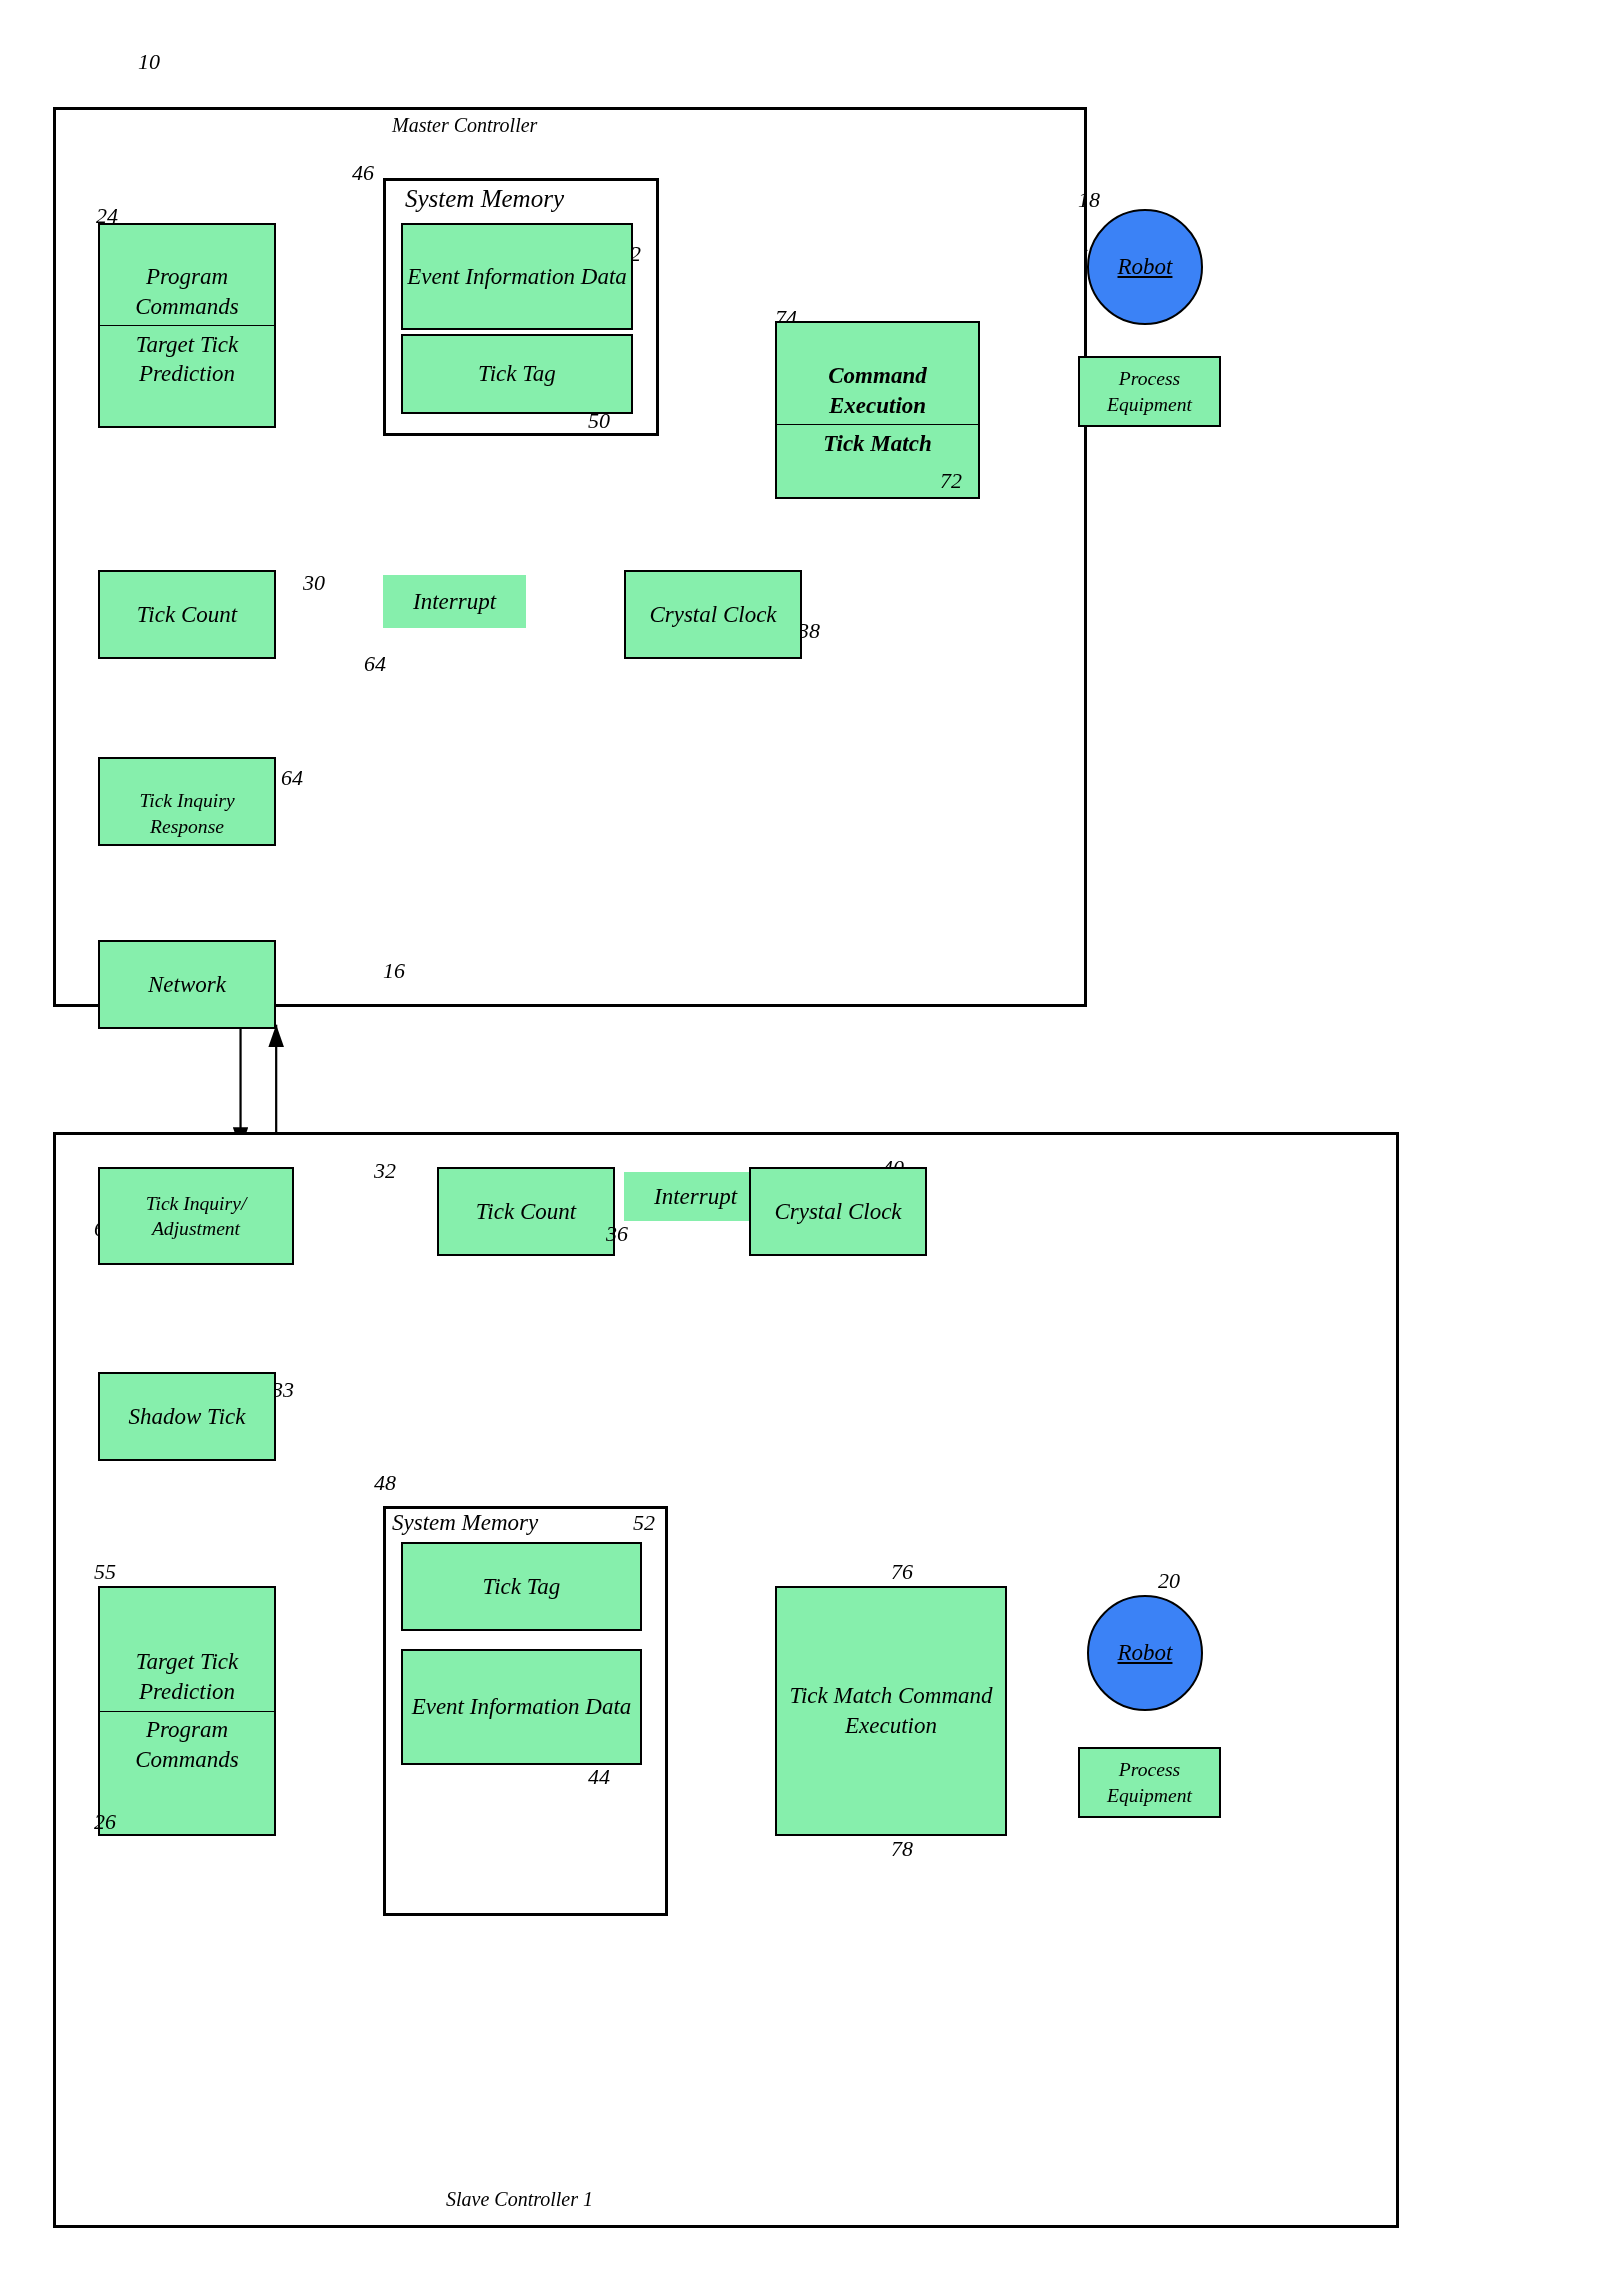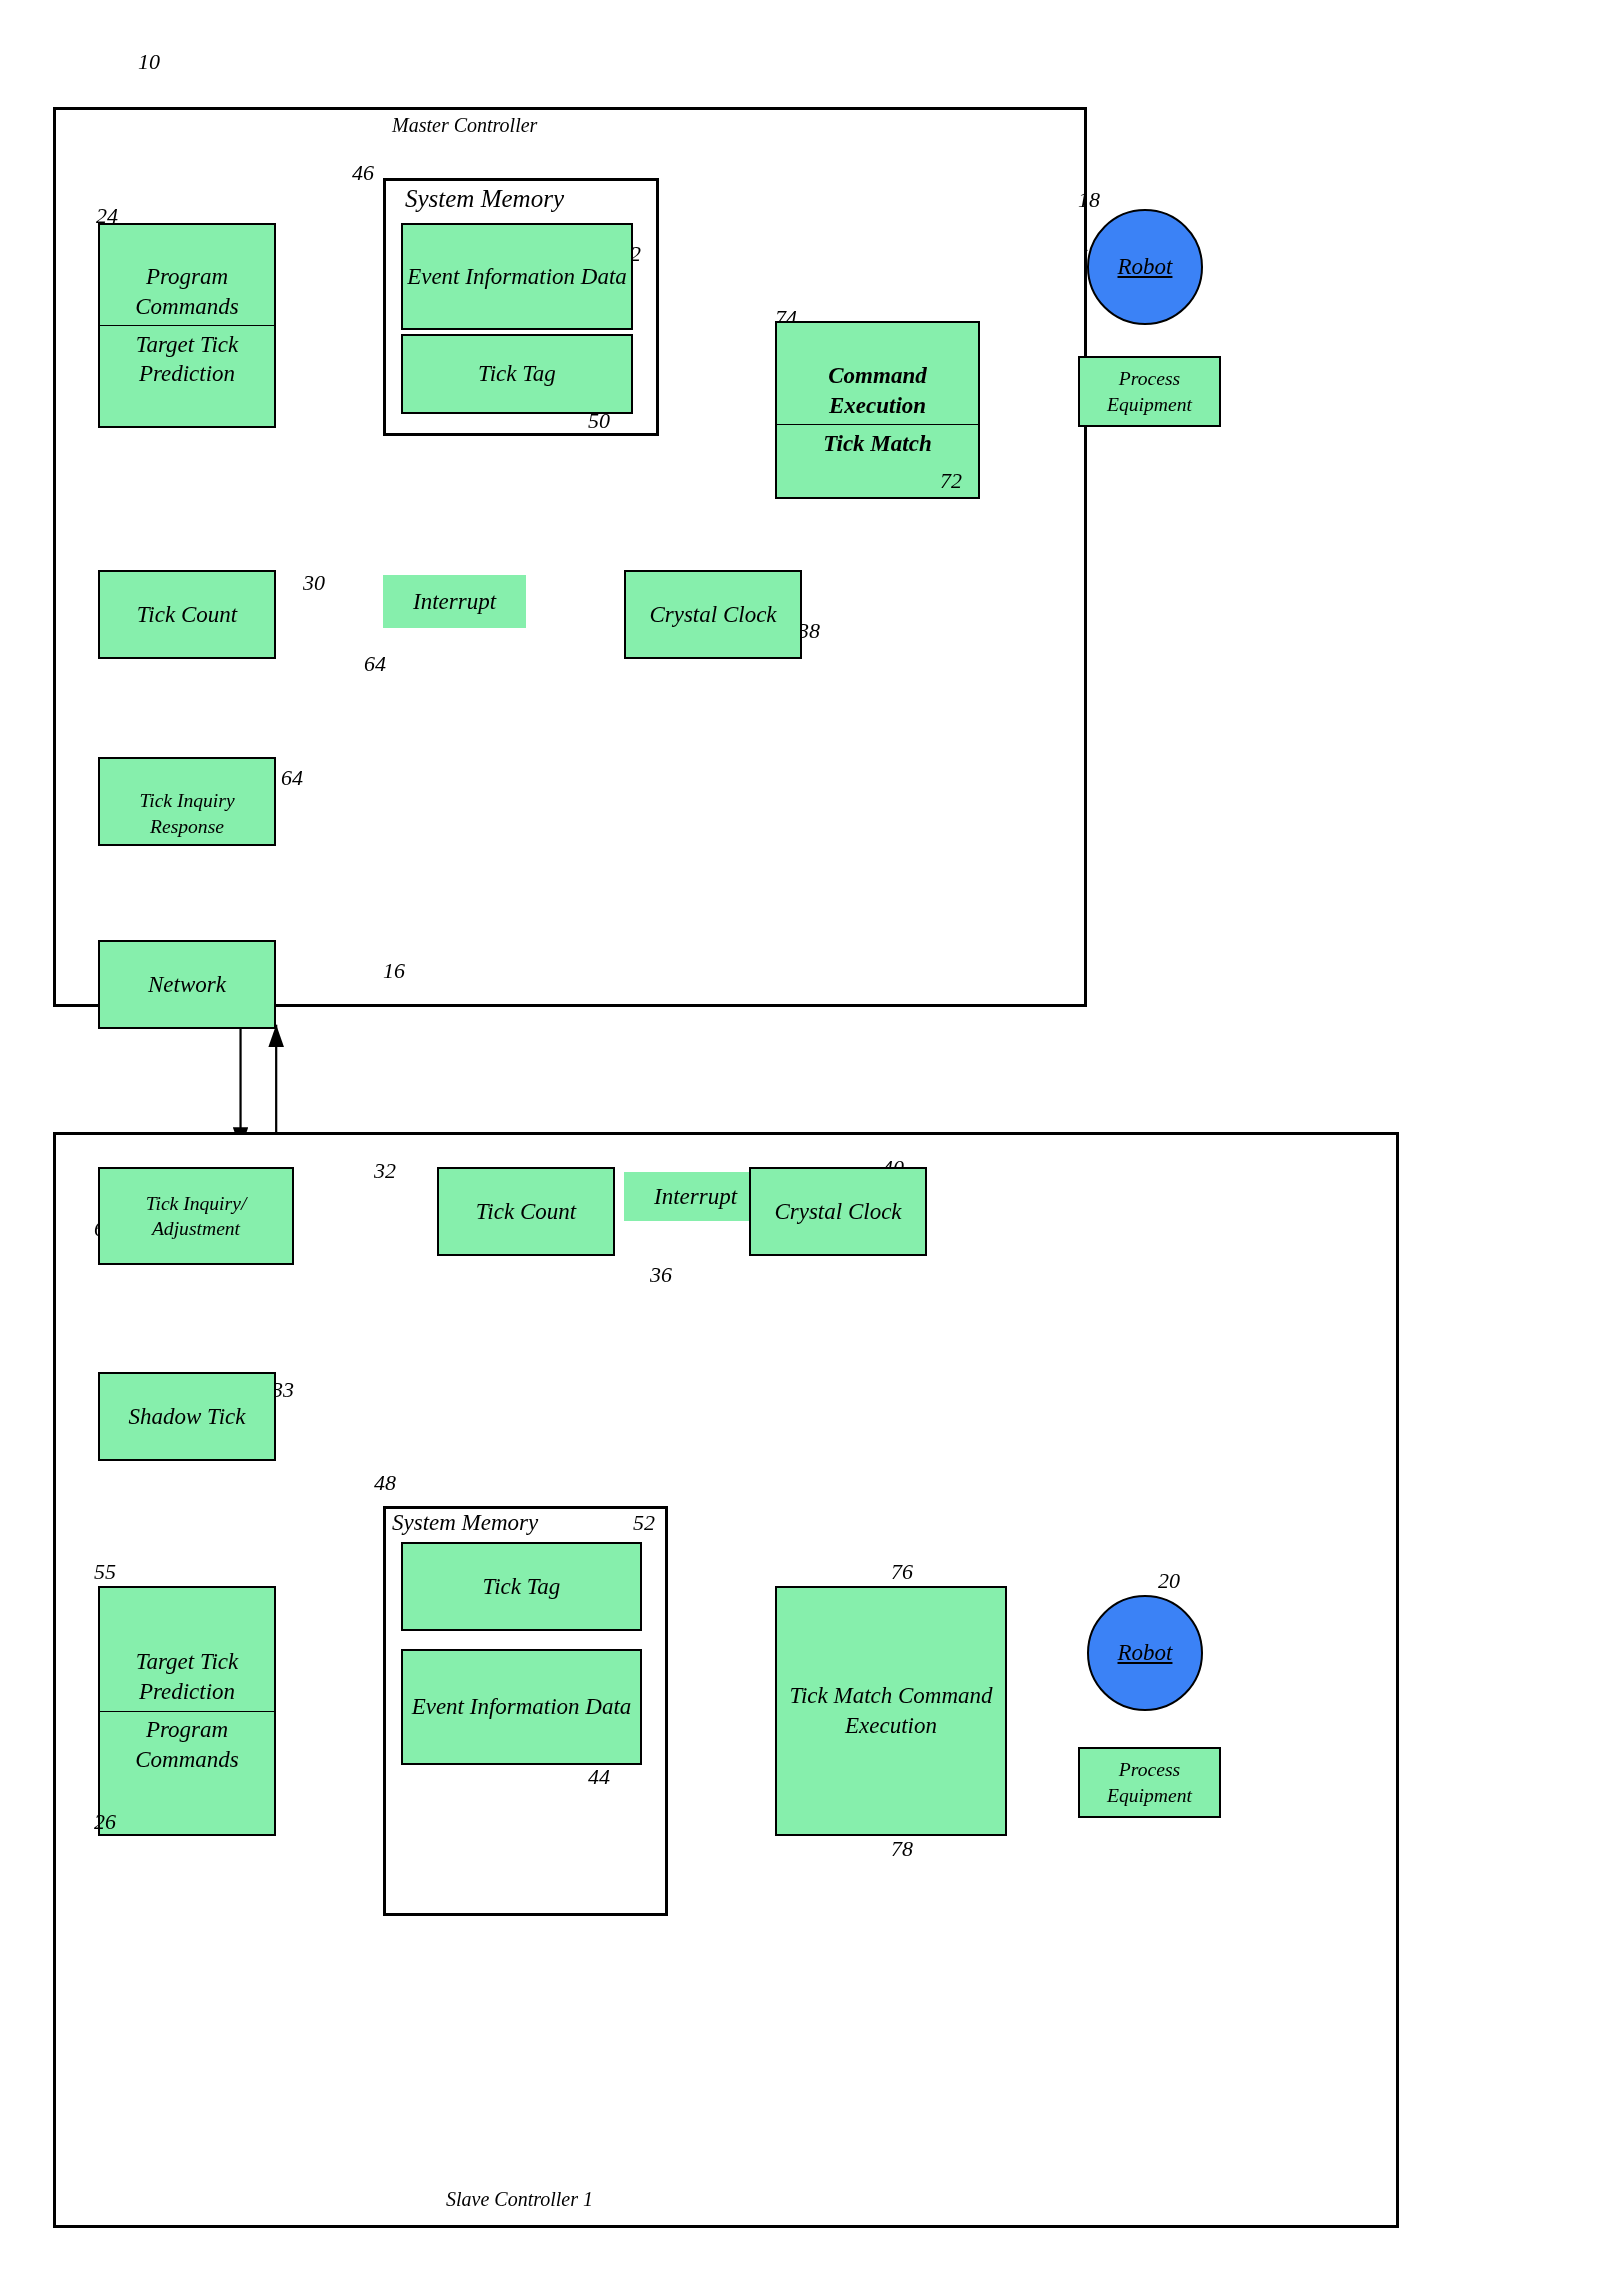--- a/index.html
+++ b/index.html
@@ -222,21 +222,21 @@
   <span class="ref-label" style="left:94px; top:1216px;">60</span>
   <div class="box" style="left:98px; top:1167px; width:196px; height:98px;">
     <span class="box-label" style="font-size:19.6px;">Tick Inquiry/ Adjustment</span>
   </div>
 
   <span class="ref-label" style="left:374px; top:1158px;">32</span>
   <div class="box" style="left:437px; top:1167px; width:178px; height:89px;">
     <span class="box-label">Tick Count</span>
   </div>
 
-  <span class="ref-label" style="left:606px; top:1262px;margin-left:44px;">36</span>
+  <span class="ref-label" style="left:606px; top:1221px;">36</span>
   <div class="box" style="left:624px; top:1172px; width:143px; height:49px; border:none;">
     <span class="box-label">Interrupt</span>
   </div>
 
   <span class="ref-label" style="left:882px; top:1155px;">40</span>
   <div class="box" style="left:749px; top:1167px; width:178px; height:89px;">
     <span class="box-label">Crystal Clock</span>
   </div>
 
   <span class="ref-label" style="left:272px; top:1377px;">33</span>

